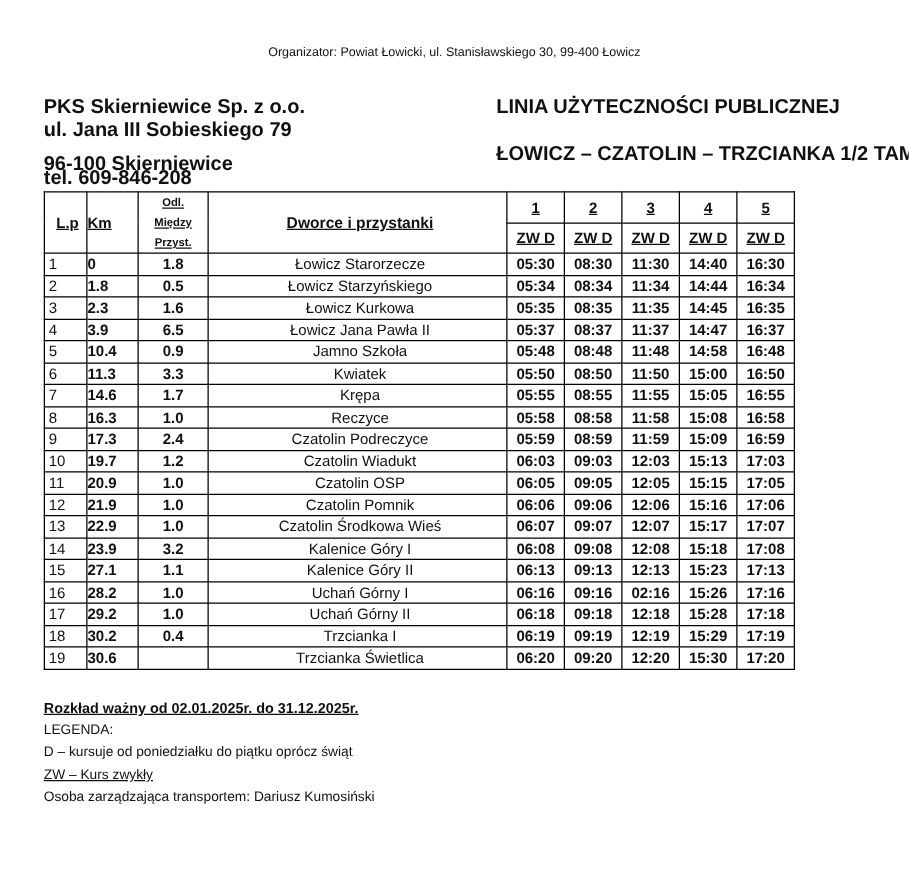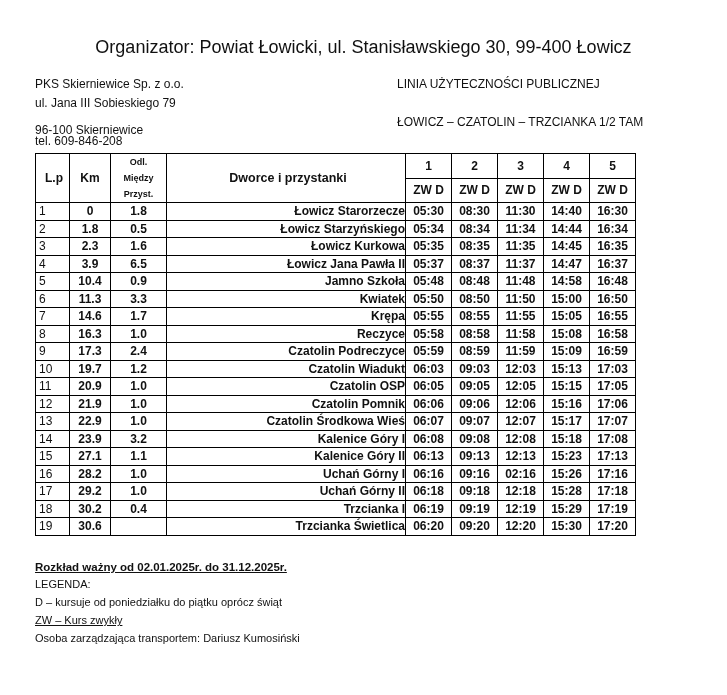--- a/index.html
+++ b/index.html
@@ -1,28 +1,28 @@
 <!DOCTYPE html>
 <html><head>
 <meta charset="utf-8">
 <style>
   html, body { margin:0; padding:0; background:#ffffff; }
   body { width:727px; height:695px; position:relative; overflow:hidden;
          font-family:"Liberation Sans", "DejaVu Sans", sans-serif; color:#111; }
   .abs { position:absolute; white-space:nowrap; }
-  .hdr { font-size:12px; }
-  .organizer { left:0; width:727px; top:37px; text-align:center; font-size:18px; }
+  .hdr { font-size:16px;font-weight:bold; }
+  .organizer { left:0; width:727px; top:37px; text-align:center; font-size:10px; }
   table.tt { position:absolute; left:35px; top:153px; border-collapse:collapse;
              font-size:12px; }
   table.tt td, table.tt th { border:1px solid #000; padding:0; height:16.5px; line-height:16px; }
-  table.tt th { font-weight:bold; }
+  table.tt th { font-weight:bold;text-decoration:underline; }
   .c-lp { width:30px; text-align:left; padding-left:3px !important; }
-  .c-km { width:40px; text-align:center; font-weight:bold; }
+  .c-km { width:40px; text-align:left; font-weight:bold; }
   .c-odl { width:55px; text-align:center; font-weight:bold; }
-  .c-st { width:234px; text-align:right; padding-left:4px !important; font-weight:bold; }
+  .c-st { width:234px; text-align:center; padding-left:4px !important; font-weight:normal; }
   .c-t { width:45px; text-align:center; font-weight:bold; }
   th.h-small { font-weight:normal; font-size:9px; line-height:12px; }
   th.h-num { height:16px; }
   th.h-zw { height:42px; }
   .body-row td { height:16.5px; }
   .validity { left:35px; top:561px; font-weight:bold; text-decoration:underline; font-size:11.5px; }
   .legend { left:35px; font-size:11px;text-align:center; }
 </style>
 </head>
 <body>

